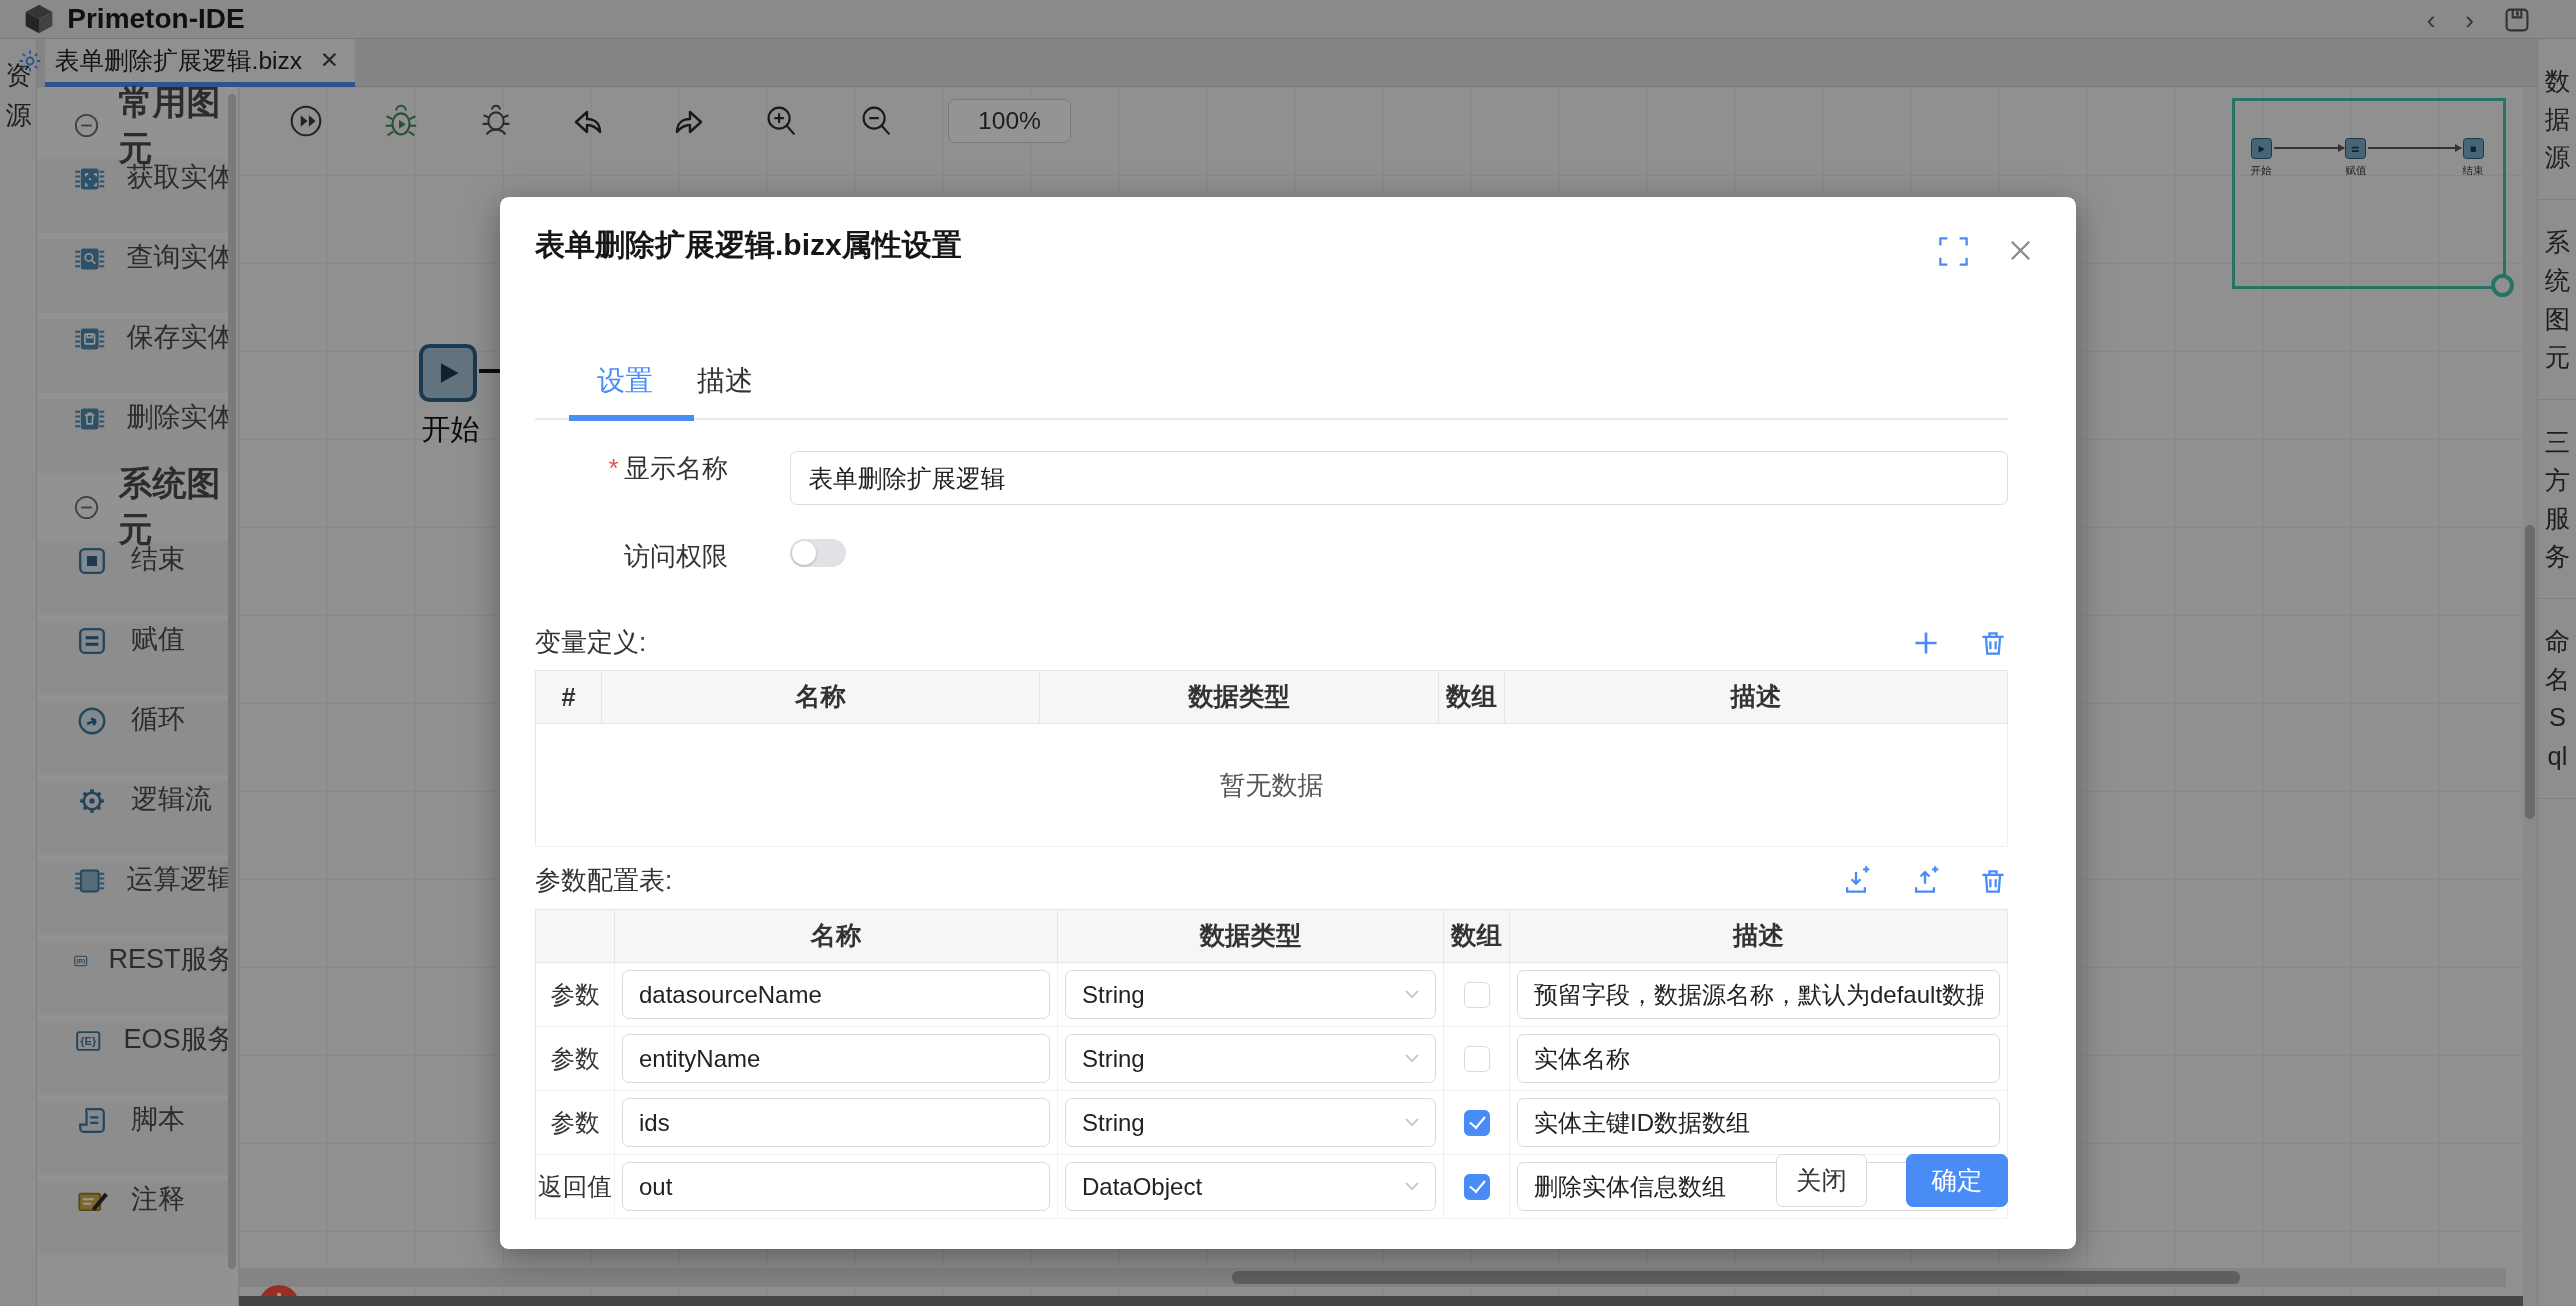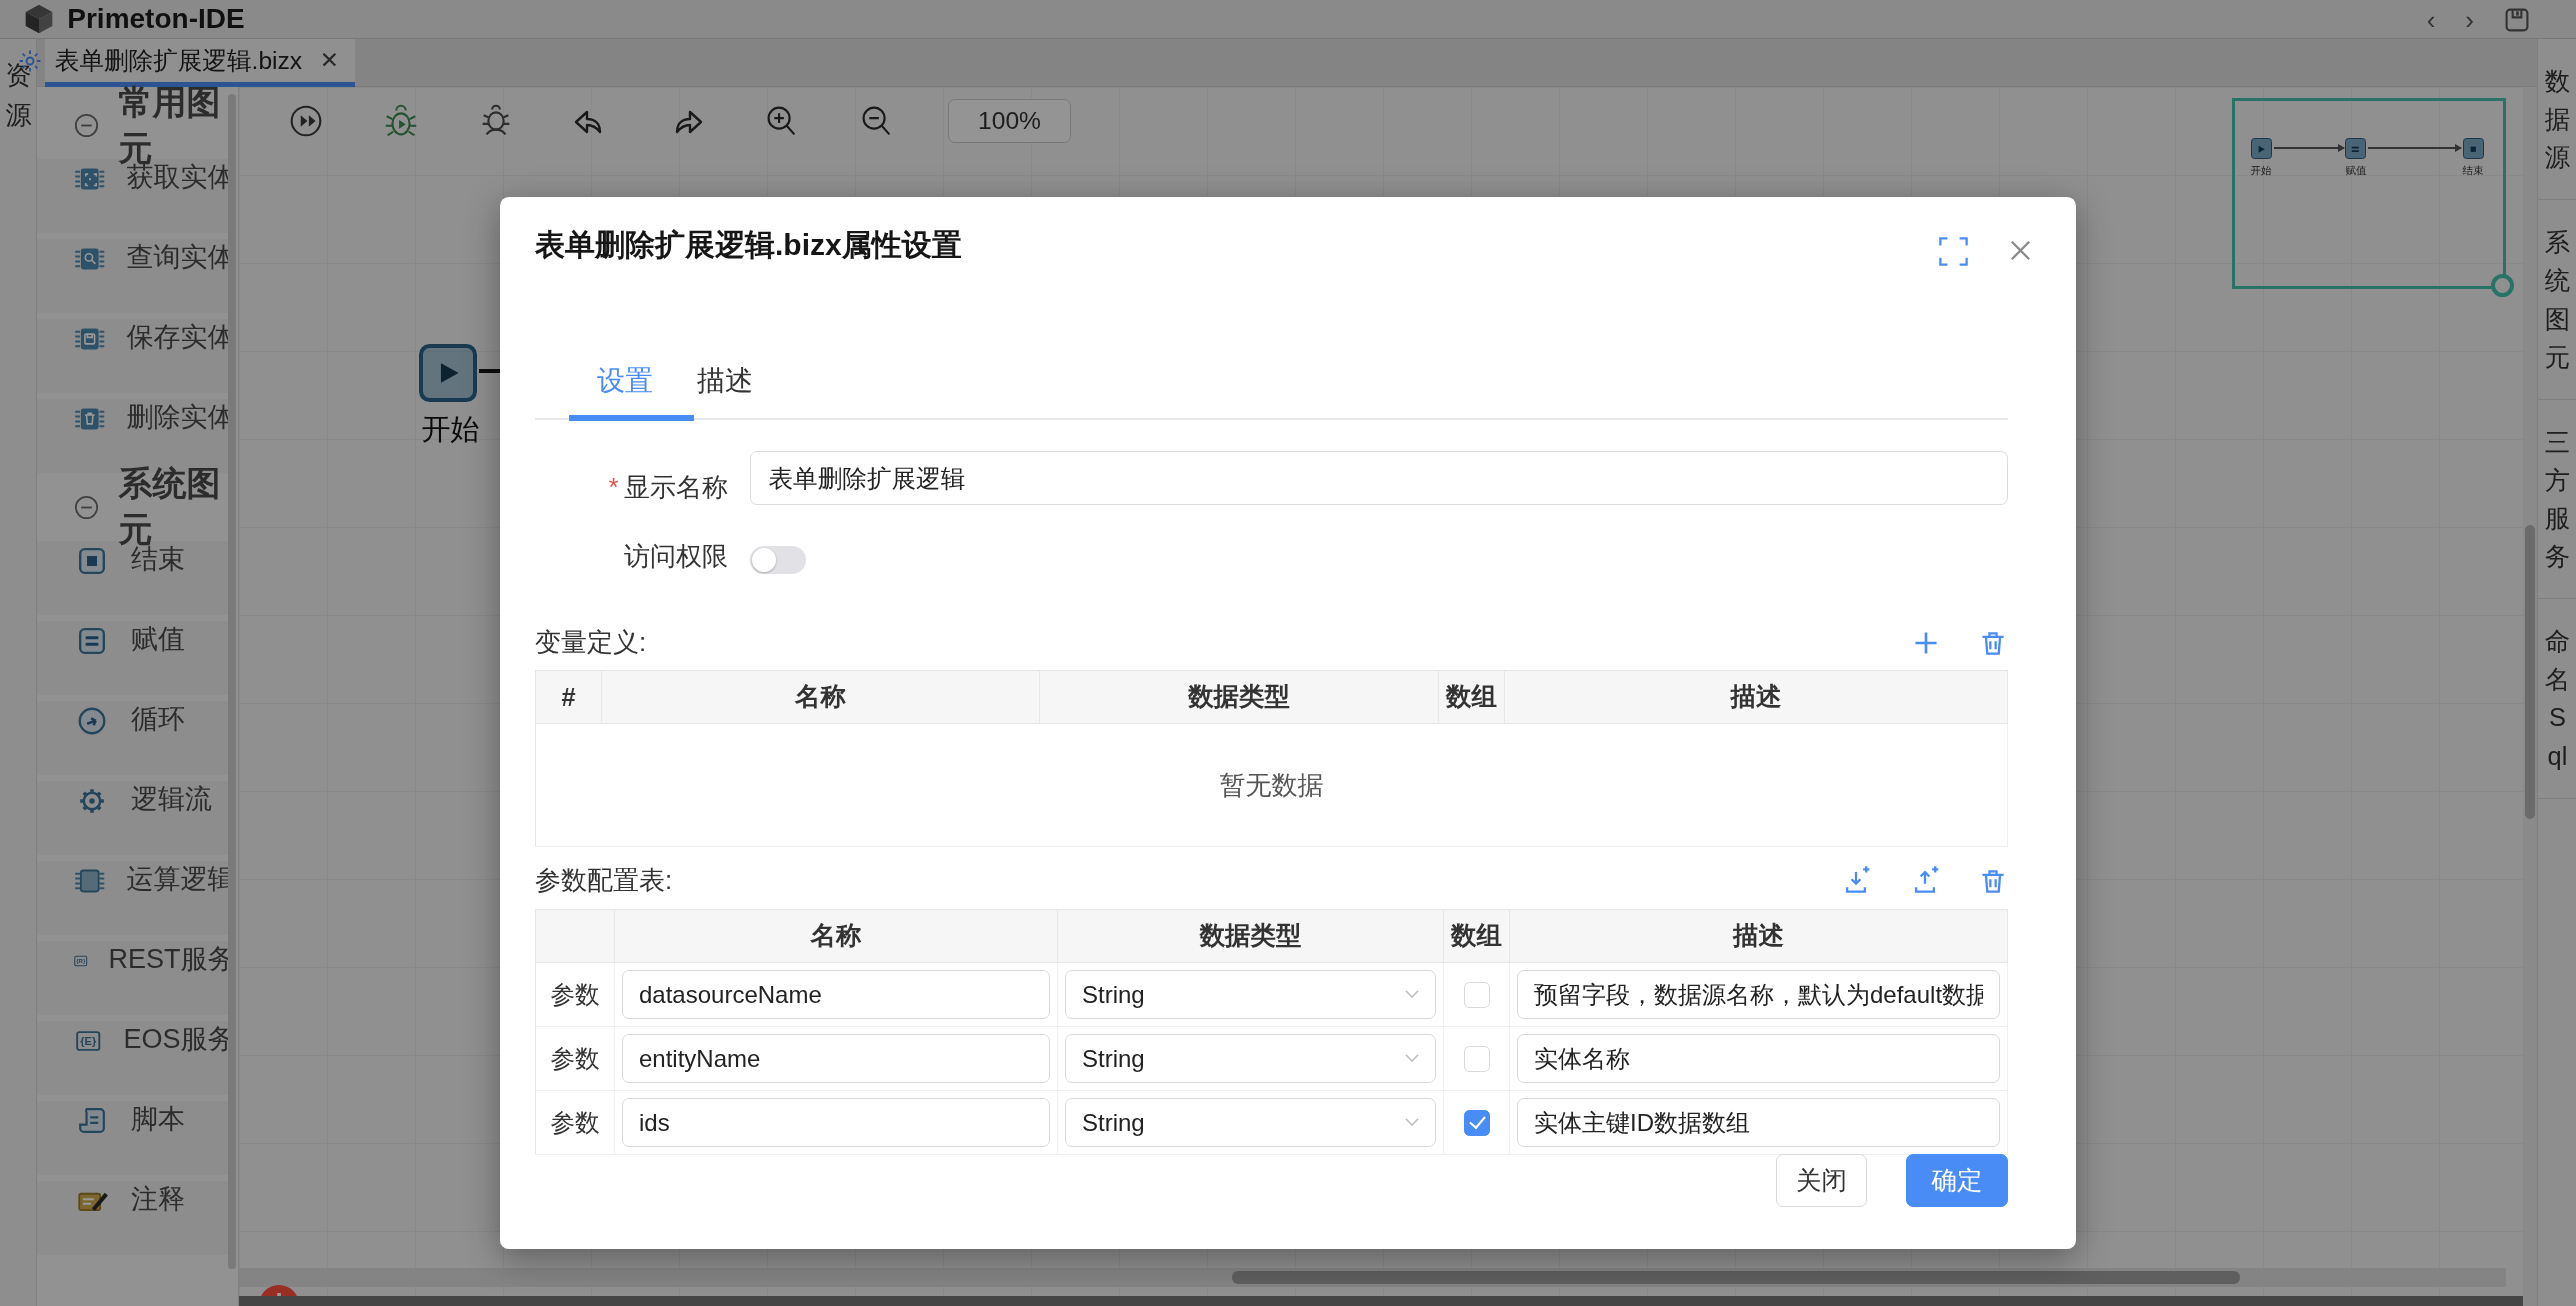--- a/index.html
+++ b/index.html
@@ -90,21 +90,21 @@
   .dlg-corner { position:absolute; top:37px; }
   .dlg-fullscreen { right:105px; }
   .dlg-close { right:39px; }
 
   .dlg-tabs { position:absolute; left:75px; top:165px; display:flex; }
   .dlg-tab { font-size:28px; color:#333; padding:0 22px 19px 22px; }
   .dlg-tab.active { color:#4a8cf5; }
   .dlg-tabline { position:absolute; left:35px; right:68px; top:221px; height:1.8px; background:#e8e8e8; }
   .dlg-tabline .seg { position:absolute; left:34px; top:-2.6px; width:125px; height:5.3px; background:#4a8cf5; }
 
-  .form-row { position:absolute; left:35px; right:68px; display:flex; align-items:flex-end; }
+  .form-row { position:absolute; left:35px; right:68px; display:flex; align-items:flex-start;gap:40px; }
   .form-label { width:193px; text-align:right; font-size:26px; color:#333; flex:none; }
   .req { color:#e5554f; margin-right:5.3px; }
   .text-input { margin-left:22px; flex:1; height:54px; border:0.9px solid #dcdcdc; border-radius:7px;
                 font-size:24.6px; color:#222; padding:0 17.5px; outline:none; background:#fff;
                 font-family:"Liberation Sans", sans-serif; }
   .switch { margin-left:22px; width:56px; height:28px; border-radius:14px; background:#e2e2e6; position:relative; }
   .switch .knob { position:absolute; left:1.8px; top:1.8px; width:24.6px; height:24.6px; border-radius:50%; background:#fff;
                   box-shadow:0 0.9px 2.6px rgba(0,0,0,.25); }
 
   .section-head { position:absolute; left:35px; right:68px; display:flex; align-items:center; }
@@ -572,20 +572,42 @@
             </td>
         <td>
               <div class="cb-wrap">
                 <span class="cb checked"></span>
               </div>
             </td>
         <td>
               <input class="cell-box" style="width: calc(100% - 14px);" value="实体主键ID数据数组">
             </td>
       </tr>
+      <tr>
+        <td class="kind">返回值</td>
+        <td>
+              <input class="cell-box" style="width: calc(100% - 14px);" value="out">
+            </td>
+        <td>
+              <div class="cell-box select">
+                <span>DataObject</span>
+                <svg class="chev" width="14" height="8.8" viewBox="0 0 16 10" fill="none" stroke="#c4c4c4" stroke-width="2">
+                  <path d="M1 1l7 7 7-7"></path>
+                </svg>
+              </div>
+            </td>
+        <td>
+              <div class="cb-wrap">
+                <span class="cb checked"></span>
+              </div>
+            </td>
+        <td>
+              <input class="cell-box" style="width: calc(100% - 14px);" value="删除实体信息数组">
+            </td>
+      </tr>
     </tbody>
       </table>
 
     <div class="dlg-footer">
       <button class="btn btn-close">关闭</button>
       <button class="btn btn-ok">确定</button>
     </div>
   </div>
 
 </div>

